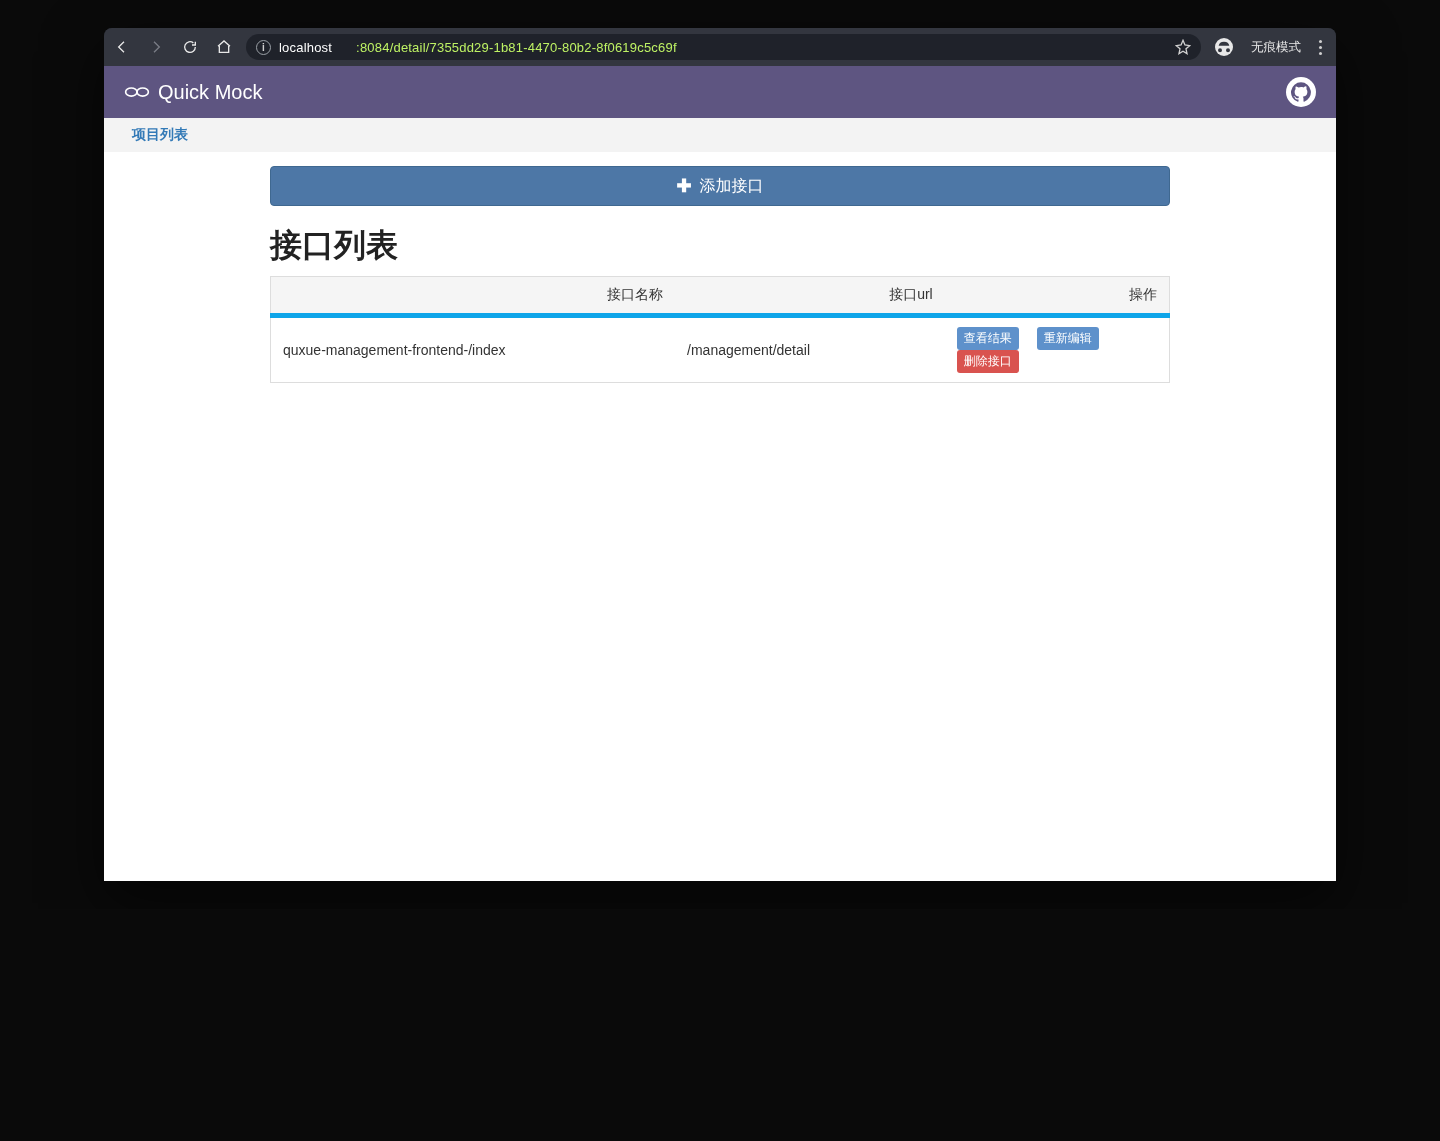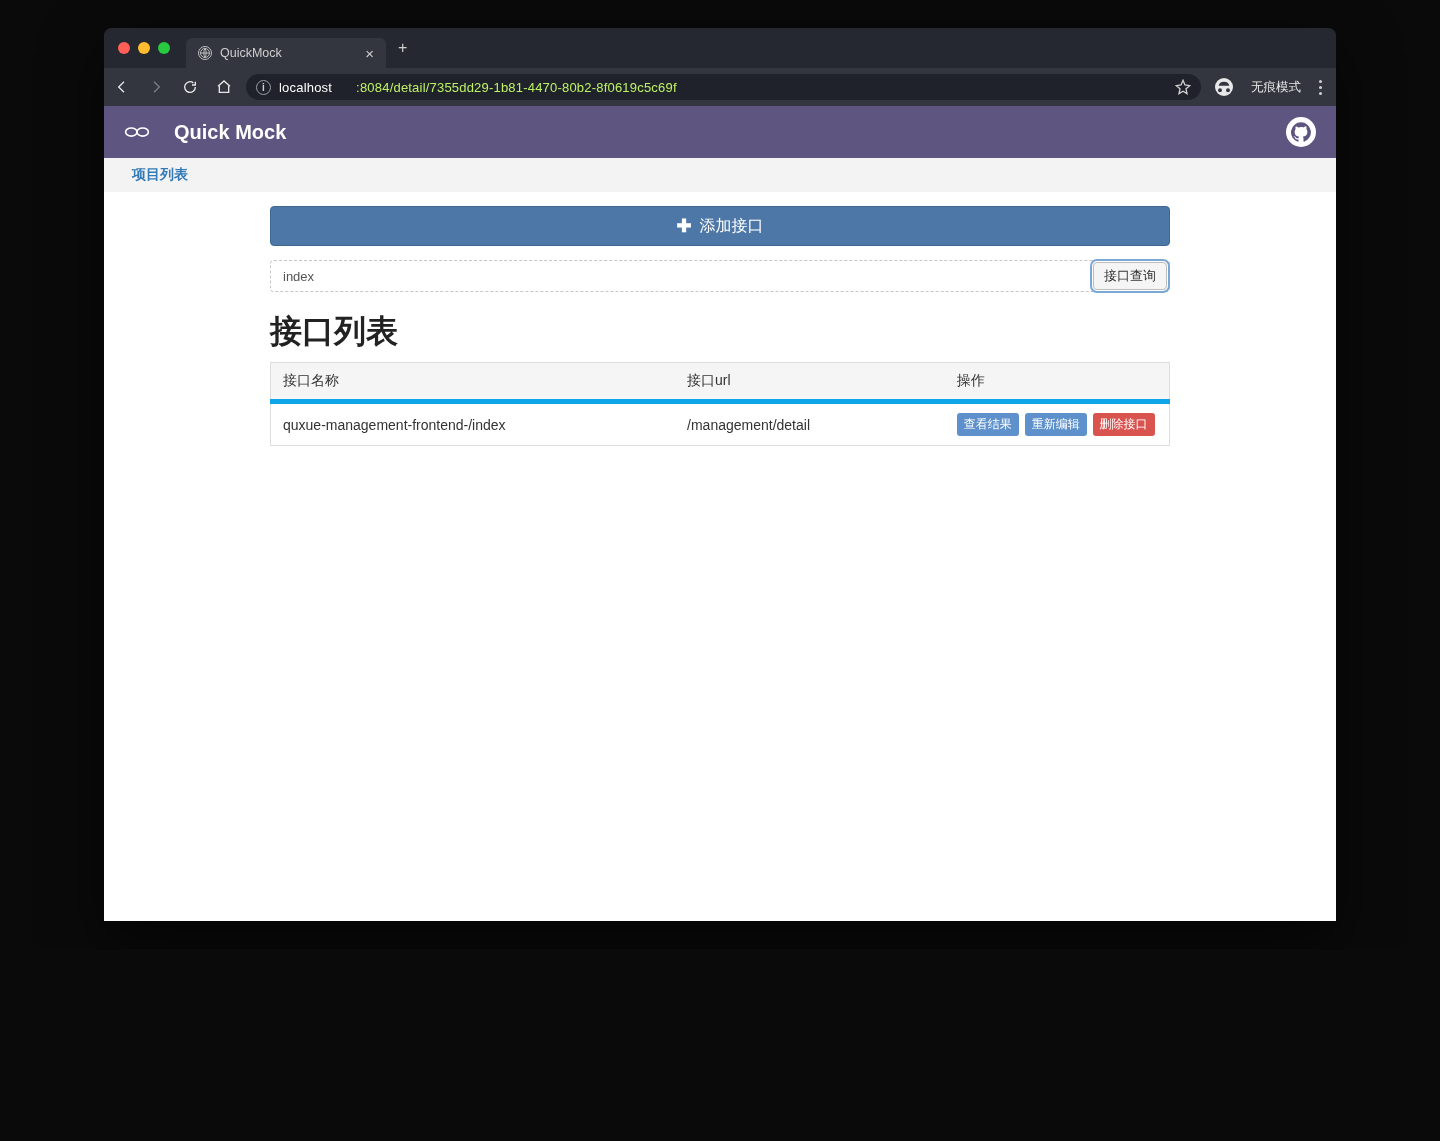--- a/index.html
+++ b/index.html
@@ -37,21 +37,21 @@
     .incognito { display:flex; align-items:center; gap:18px; font-size:12.5px; color:#e8e8e8; }
     .incognito .mask { width:18px; height:18px; background:#e8e8e8; border-radius:50%; display:flex; align-items:center; justify-content:center; }
     .kebab { display:flex; flex-direction:column; gap:3px; cursor:pointer; padding:4px; }
     .kebab span { width:3px; height:3px; background:#cfcfcf; border-radius:50%; }
 
     
     .viewport { background:#ffffff; height: 815px; display:flex; flex-direction:column; }
 
     
     .app-header { background:#5e5581; color:#fff; height:52px; display:flex; align-items:center; padding:0 20px; }
-    .brand { display:flex; align-items:center; gap:24px; font-size:20px; font-weight:700; }
+    .brand { display:flex; align-items:center; gap:8px; font-size:20px; font-weight:400; }
     .brand svg { width:26px; height:18px; }
     .spacer { flex:1; }
     .github { width:30px; height:30px; border-radius:50%; background:#fff; display:flex; align-items:center; justify-content:center; cursor:pointer; }
     .github svg { width:20px; height:20px; fill:#5e5581; }
 
     
     .breadcrumb-bar { background:#f3f3f3; height:34px; display:flex; align-items:center; padding:0 28px; font-size:14px; }
     .breadcrumb-bar a { color:#337ab7; text-decoration:none; cursor:pointer;font-weight:bold; }
 
     
@@ -60,57 +60,39 @@
     .btn-add { width:100%; background:#4d77a6; border:1px solid #3f6890; color:#fff; font-size:16px; height:40px; border-radius:4px; display:flex; align-items:center; justify-content:center; gap:8px; cursor:pointer; }
     .btn-add .plus { font-size:18px; font-weight:bold; line-height:1; }
 
     .search-row { display:flex; align-items:center; margin-top:14px; border:1px dashed #c6c6c6; border-radius:4px; padding:0; height:32px; }
     .search-row input { flex:1; border:none; outline:none; padding:0 12px; font-size:13px; color:#555; background:transparent; height:100%; }
     .search-btn { height:28px; margin:2px; padding:0 10px; background:#f5f5f5; border:1px solid #bdbdbd; border-radius:4px; font-size:13px; color:#333; cursor:pointer; outline: 2px solid #7aa7d4; outline-offset:1px; }
 
     h2.section-title { font-size:32px; font-weight:600; color:#222; margin-top:18px; margin-bottom:8px; }
 
     table.api-table { width:100%; border-collapse:collapse; border:1px solid #ddd; font-size:14px; }
-    table.api-table thead th { background:#f5f5f5; text-align:left; font-weight:500; color:#333; padding:9px 12px; border-bottom:1px solid #ddd;margin-top:12px; }
+    table.api-table thead th { background:#f5f5f5; text-align:right; font-weight:500; color:#333; padding:9px 12px; border-bottom:1px solid #ddd;margin-top:12px; }
     table.api-table tbody td { padding:9px 12px; border-top:5px solid #0ea5e9; color:#333; }
     table.api-table th.col-name, table.api-table td.col-name { width:45%; }
     table.api-table th.col-url,  table.api-table td.col-url  { width:30%; }
     table.api-table th.col-ops,  table.api-table td.col-ops  { width:25%; }
 
-    .btn-xs { display:inline-block; font-size:12px; color:#fff; padding:3px 7px; border-radius:3px; cursor:pointer; margin-right:2px;text-align:center; }
+    .btn-xs { display:inline-block; font-size:12px; color:#fff; padding:3px 7px; border-radius:3px; cursor:pointer; margin-right:14px;text-align:center; }
     .btn-view { background:#5e91cb; }
     .btn-edit { background:#5e91cb; }
     .btn-del  { background:#d9534f; }
 
     
     .pad-bottom { height: 28px; background: transparent; }
   </style>
 </head>
 <body>
 
 <div class="window-wrap">
 
-  <div class="tabstrip">
-    <div class="traffic">
-      <div class="dot red"></div>
-      <div class="dot yellow"></div>
-      <div class="dot green"></div>
-    </div>
-    <div class="tab">
-      <span class="favicon">
-        <svg viewBox="0 0 24 24" fill="none" stroke="#bfbfbf" stroke-width="2">
-            <circle cx="12" cy="12" r="9"></circle>
-            <path d="M3 12h18M12 3c3 3.5 3 14 0 18M12 3c-3 3.5-3 14 0 18"></path>
-          </svg>
-      </span>
-      <span>QuickMock</span>
-      <span class="tab-close">×</span>
-    </div>
-    <span class="newtab">+</span>
-  </div>
 
   <div class="browser-toolbar">
     <div class="nav-icons">
       <span class="navbtn">
         <svg viewBox="0 0 24 24" fill="none" stroke="#e8e8e8" stroke-width="2">
             <path d="M15 4l-8 8 8 8"></path>
           </svg>
       </span>
       <span class="navbtn disabled">
         <svg viewBox="0 0 24 24" fill="none" stroke="#7a7d86" stroke-width="2">
@@ -183,24 +165,20 @@
       <a>项目列表</a>
     </div>
 
     <div class="content">
 
       <button class="btn-add">
         <span class="plus">✚</span>
         <span>添加接口</span>
       </button>
 
-      <div class="search-row">
-        <input value="index" style="">
-        <button class="search-btn">接口查询</button>
-      </div>
 
       <h2 class="section-title">接口列表</h2>
 
       <table class="api-table">
         <thead>
           <tr>
             <th class="col-name">接口名称</th>
             <th class="col-url">接口url</th>
             <th class="col-ops">操作</th>
           </tr>

